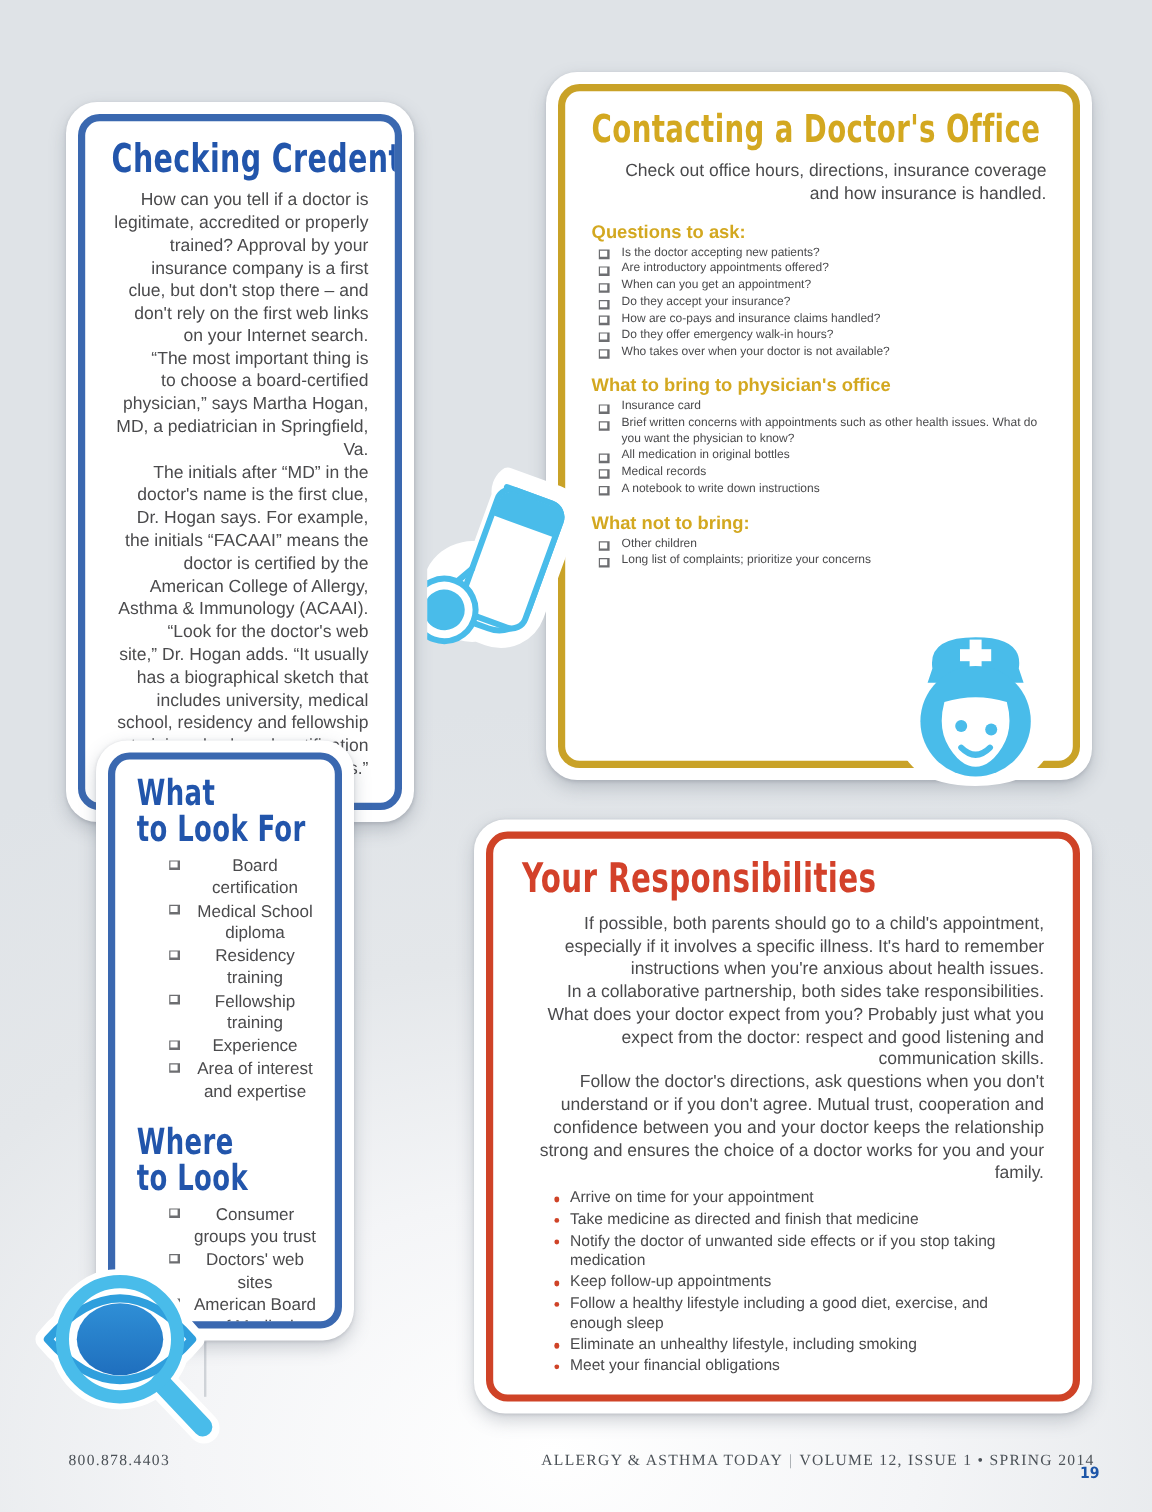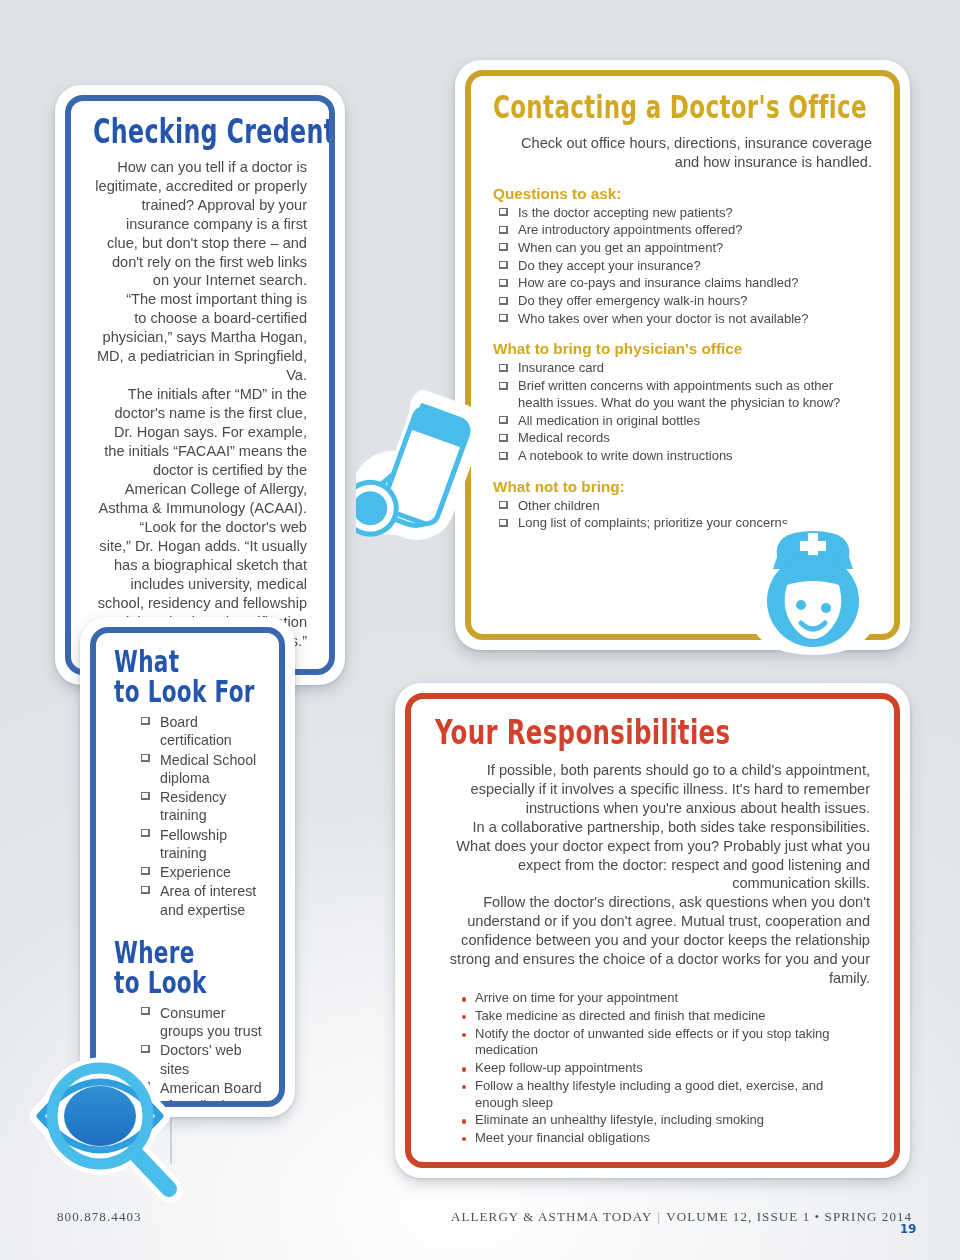--- a/index.html
+++ b/index.html
@@ -47,21 +47,21 @@
   .body p{margin:0;text-align:right;}
   .body p + p{margin-top:0px;}
   .ind{text-indent:20px;}
 
   ul{list-style:none;margin:0;padding:0;}
   li{position:relative;}
 
   
   .checks li{
     padding-left:19px;margin-bottom:1px;
-    font-size:13px;line-height:1.285;color:#4a4a4c;
+    font-size:10px;line-height:1.285;color:#4a4a4c;
   }
   .checks li .bx{
     position:absolute;left:0;top:3.5px;
     width:9px;height:8px;box-sizing:border-box;
     border:1.6px solid #6d6e71;
     border-right-width:2.6px;border-bottom-width:2.6px;
     background:#fff;
   }
   .checks li .cont{display:block;}
 
@@ -83,21 +83,21 @@
     margin:0 0 9px 0;color:#2255ab;font-size:33px;
   }
 
   
   #box-look{left:80px;top:617px;width:215px;height:500px;z-index:6;}
   #box-look .inner{border-width:6px;border-color:#3a68b0;}
   #box-look .pad{padding:14px 14px 10px 18px;}
   #box-look h2{margin:0 0 6px 0;color:#2255ab;font-size:30px;}
   #box-look h2.second{margin-top:19px;}
   #box-look .disp{line-height:1.0;}
-  #box-look .checks{margin-left:27px;margin-top:4px;}
+  #box-look .checks{margin-left:27px;margin-top:4px;text-align:center;}
   #box-look .checks li{font-size:14.2px;}
 
   
   #box-contacting{left:455px;top:60px;width:455px;height:590px;z-index:4;}
   #box-contacting .inner{border-width:6px;border-color:#c9a227;}
   #box-contacting .pad{padding:15px 22px 10px 22px;}
   #box-contacting h2{margin:0 0 10px 0;color:#d3a820;font-size:32px;}
   #box-contacting h3{
     margin:13px 0 2px 0;color:#d3a820;font-size:15.3px;font-weight:700;
     font-family:"Liberation Sans", sans-serif;

